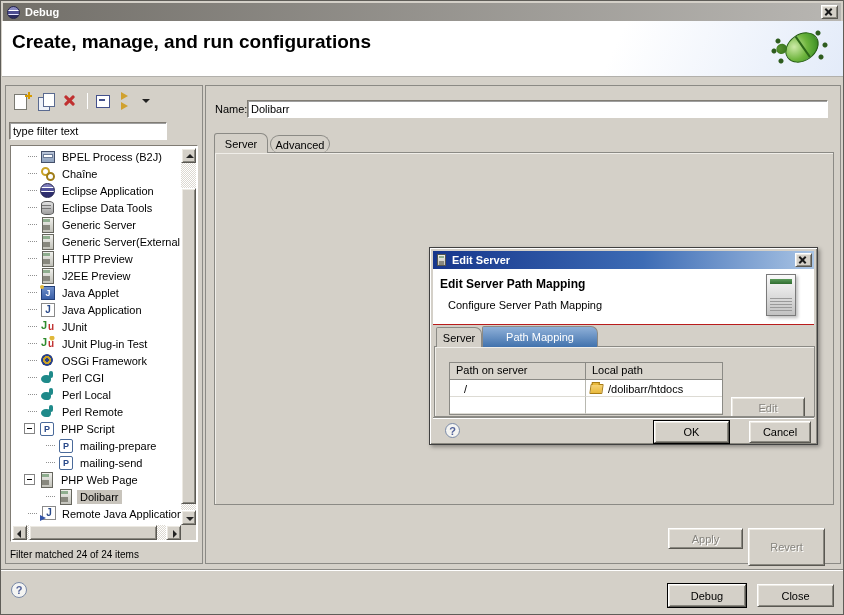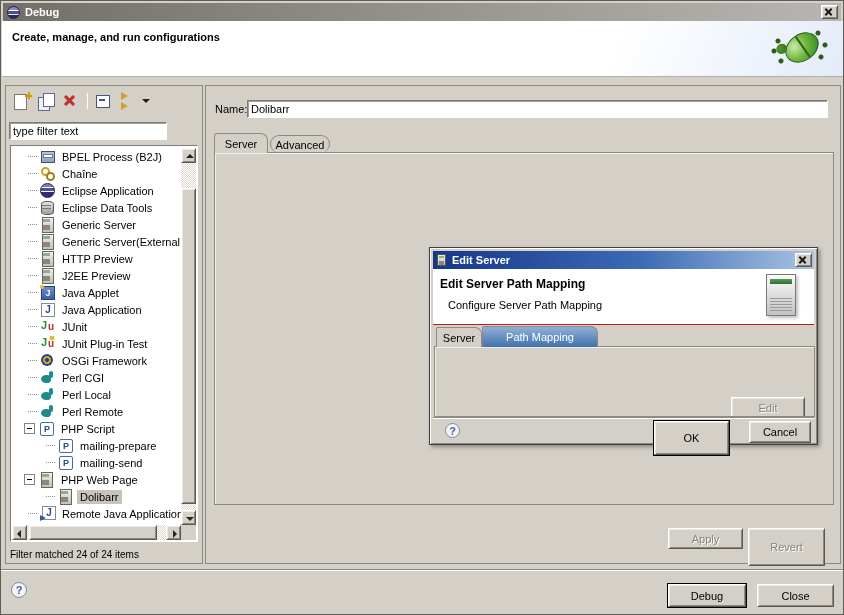--- a/index.html
+++ b/index.html
@@ -51,21 +51,21 @@
   #titlebar{left:2px;top:2px;width:838px;height:18px;
     background:linear-gradient(90deg,var(--titlebar_grad_start),var(--titlebar_grad_end));
     display:flex;align-items:center;}
   #title-icon{width:13px;height:13px;margin:0 5px 0 4px;border-radius:50%;border:1px solid #23234e;
     background:linear-gradient(180deg,#8a8ac2 0 3px,#ffffff 3px 4px,#4d4d92 4px 7px,#e8e8ff 7px 8px,#2c2c60 8px 13px);}
   #title-text{font-size:11px;font-weight:bold;color:#fff;}
   #title-close{position:absolute;right:3px;top:2px;width:17px;height:14px;padding:0;}
   #banner{left:1px;top:20px;width:842px;height:56px;
     background:linear-gradient(115deg,#ffffff 72%,#e3ebf9 100%);
     border-bottom:1px solid #b2b0ab;}
-  #banner-title{position:absolute;left:10px;top:10px;font-size:11px;font-weight:bold;color:#000;}
+  #banner-title{position:absolute;left:10px;top:10px;font-size:19px;font-weight:bold;color:#000;}
   
   #bug{position:absolute;right:14px;top:2px;width:62px;height:52px;}
   #bug .bug-body{position:absolute;left:16px;top:11px;width:36px;height:27px;border-radius:50%;
     transform:rotate(-35deg);border:1px solid #235a12;
     background:radial-gradient(circle at 32% 30%,#cdeaa8,#6fb53e 45%,var(--bug_green) 70%,#2a6b16);}
   #bug .bug-body::before{content:"";position:absolute;left:-6px;top:-3px;width:11px;height:10px;border-radius:50%;
     background:radial-gradient(circle at 35% 35%,#57922f,#2f6c18);}
   #bug .bug-body::after{content:"";position:absolute;left:50%;top:0;width:2px;height:100%;background:#2b6617;}
   #bug .bug-legs{position:absolute;inset:0;
     background-image:
@@ -252,21 +252,21 @@
   .pm-td:last-child{border-right:none;padding-left:4px;}
   .folder-icon{flex:none;width:13px;height:10px;margin-right:5px;position:relative;
     background:linear-gradient(#f6d273,var(--folder_gold));border:1px solid #a87c16;border-radius:1px;transform:skewX(-8deg);}
   .folder-icon::before{content:"";position:absolute;left:0;top:-3px;width:6px;height:2px;
     background:var(--folder_gold);border:1px solid #a87c16;border-bottom:none;}
   #btn-add{left:296px;top:19px;width:74px;height:20px;position:absolute;margin-top:44px;}
   #btn-edit{left:296px;top:50px;width:74px;height:22px;position:absolute;}
   #dlg-bottombar{position:absolute;left:3px;top:169px;right:3px;height:26px;background:var(--bg);
     border-top:1px solid #8b8a85;box-shadow:inset 0 1px 0 #fff;}
   #help-dlg{left:12px;top:5px;width:15px;height:15px;}
-  #btn-ok{left:221px;top:3px;width:75px;height:34px;}
+  #btn-ok{left:221px;top:3px;width:75px;height:22px;}
   #btn-cancel{left:316px;top:3px;width:62px;height:22px;}
 </style>
 </head>
 <body>
 
 <div id="window">
 
   <div class="abs" id="titlebar">
     <span id="title-icon"></span>
     <span id="title-text">Debug</span>
@@ -477,20 +477,39 @@
       <div id="dlg-subheading">Configure Server Path Mapping</div>
       <div id="dlg-server-img"></div>
     </div>
     <div class="dlg-tab" id="dlg-tab-server">
         <span>Server</span>
       </div>
     <div class="dlg-tab" id="dlg-tab-pathmapping">
         <span>Path Mapping</span>
       </div>
     <div id="dlg-content">
+      <div id="pm-table">
+        <div class="pm-hrow">
+          <div class="pm-th">Path on server</div>
+          <div class="pm-th">Local path</div>
+        </div>
+        <div>
+            <div class="pm-row">
+              <div class="pm-td">/</div>
+              <div class="pm-td">
+                <span class="folder-icon"></span>
+                <span>/dolibarr/htdocs</span>
+              </div>
+            </div>
+          </div>
+        <div class="pm-row">
+          <div class="pm-td"></div>
+          <div class="pm-td"></div>
+        </div>
+      </div>
       <button class="btn" id="btn-add">Add</button>
       <button class="btn disabled" id="btn-edit">Edit</button>
     </div>
     <div id="dlg-bottombar">
       <span class="help-circle" id="help-dlg"></span>
       <button class="btn default" id="btn-ok">OK</button>
       <button class="btn" id="btn-cancel">Cancel</button>
     </div>
   </div>
 

